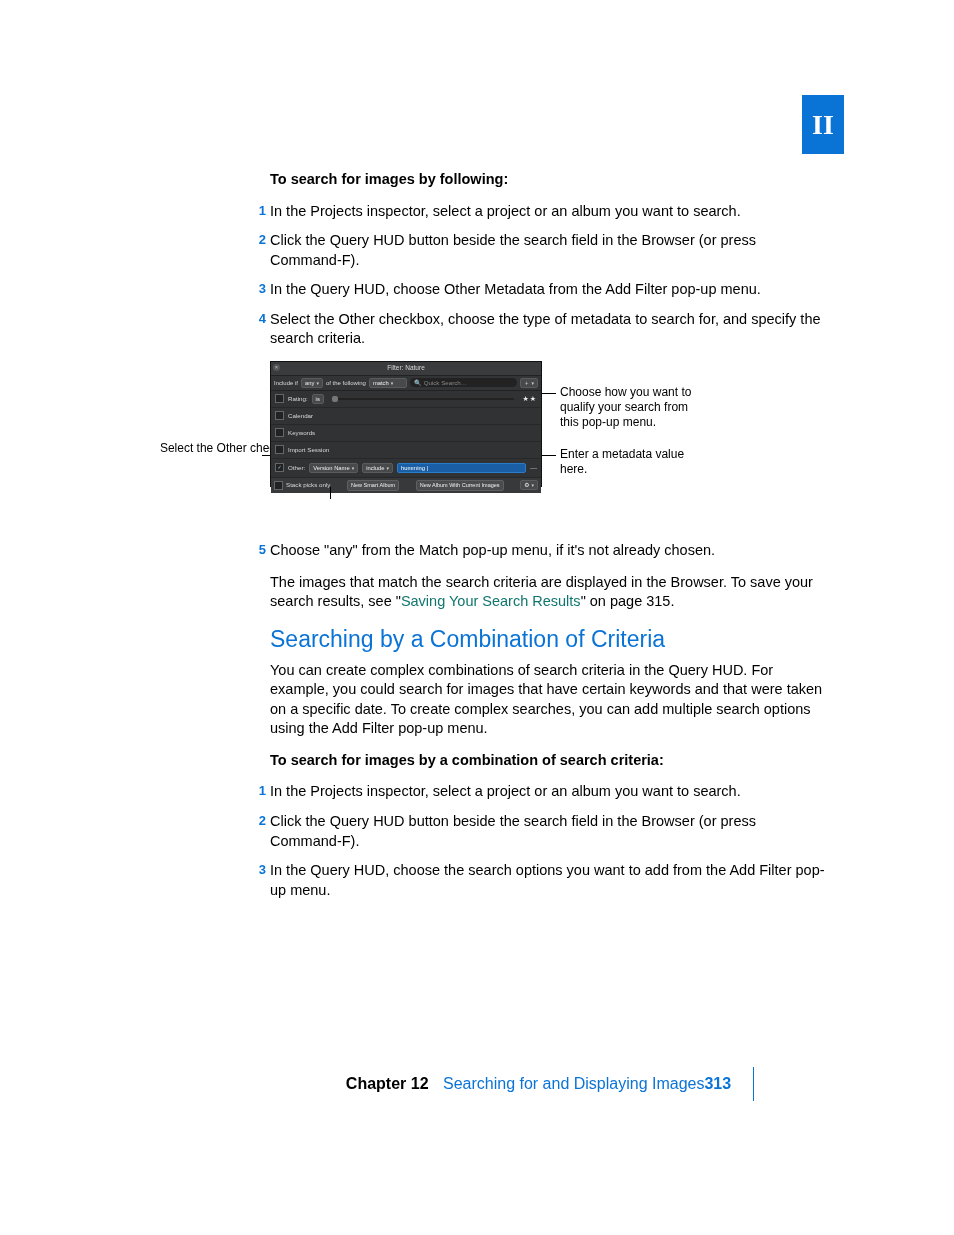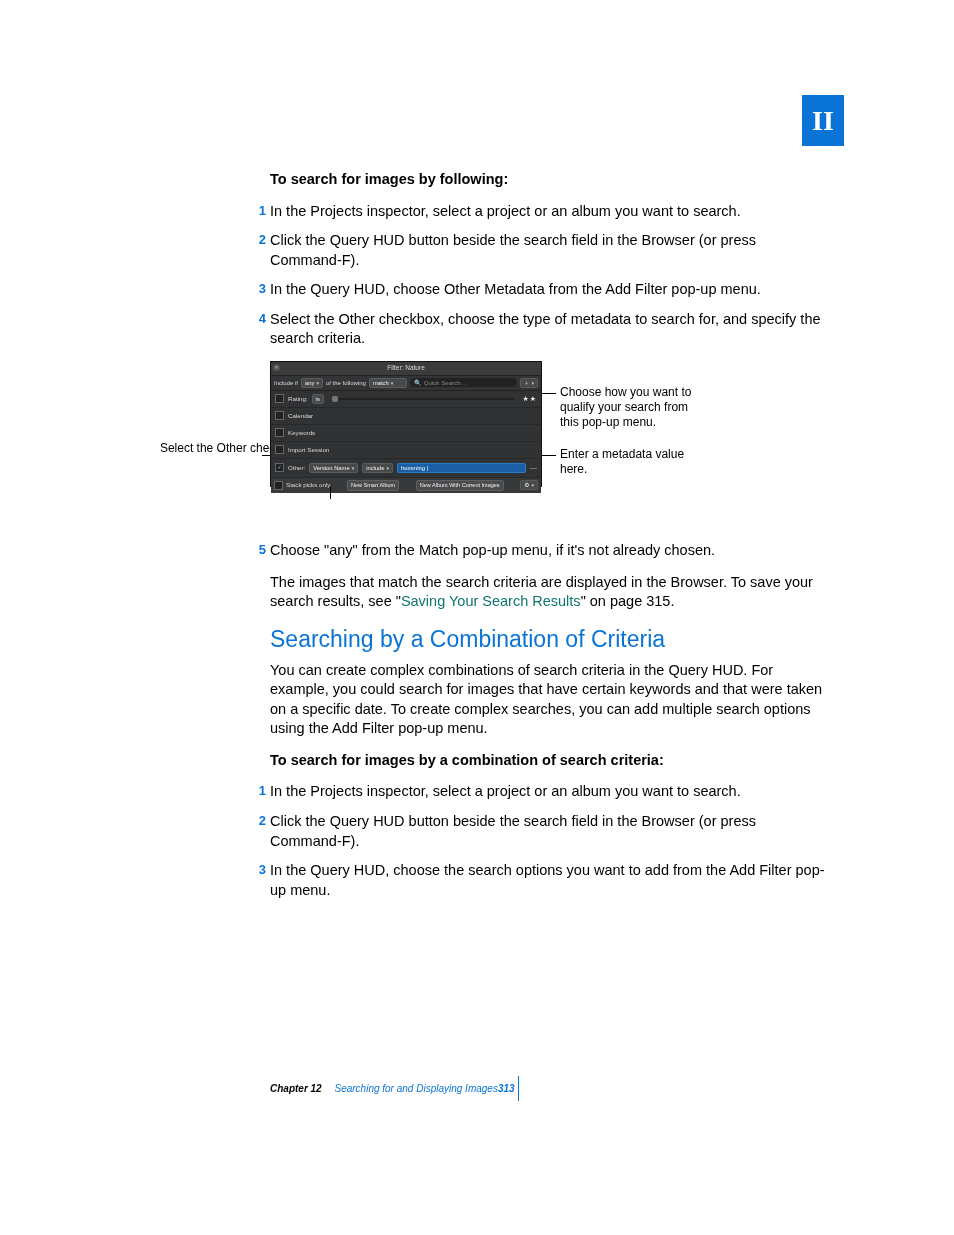--- a/index.html
+++ b/index.html
@@ -18,21 +18,21 @@
   .page {
     position: relative;
     width: 954px;
     height: 1235px;
   }
   .tab {
     position: absolute;
     top: 95px;
     right: 110px;
     width: 42px;
-    height: 51px;
+    height: 59px;
     background: #0a73d6;
     color: #fff;
     font-size: 28px;
     font-weight: 600;
     display: flex;
     align-items: center;
     justify-content: center;
     font-family: Georgia, "Times New Roman", serif;
   }
   .content {
@@ -203,23 +203,22 @@
     margin: 12px 0 6px 0;
     font-family: "Myriad Pro", "Segoe UI", Arial, sans-serif;
   }
   .footer {
     position:absolute;
     left:270px;
     bottom:140px;
     width:560px;
     display:flex;
     align-items:center;
-    justify-content:flex-start;
-    font-size:10px;
-    font-style:italic;
+    justify-content:center;
+    font-size:16px;
   }
   .footer .left { }
   .footer .left .ch { font-weight:600; }
   .footer .left .title { color:#0a73d6; margin-left:10px; font-weight:400; }
   .footer .right { color:#0a73d6; font-weight:600; }
   .xref { color:#0f766e; }
 </style>
 </head>
 <body>
 <div class="page">
@@ -344,19 +343,19 @@
     <li><span class="num">3</span><span>In the Query HUD, choose the search options you want to add from the Add Filter pop-up menu.</span></li>
   </ol>
 
 </div>
 
 <div class="footer">
   <div class="left">
     <span class="ch">Chapter 12</span>
     <span class="title">Searching for and Displaying Images</span>
   </div>
-  <div class="right" style="position:relative; padding-right:4px;">
+  <div class="right" style="position:relative; padding-right:23px;">
     <span>313</span>
     <span style="position:absolute; right:0; top:-6px; bottom:-6px; width:1px; background:#0a73d6;"></span>
   </div>
 </div>
 
 </div>
 
 </body></html>

